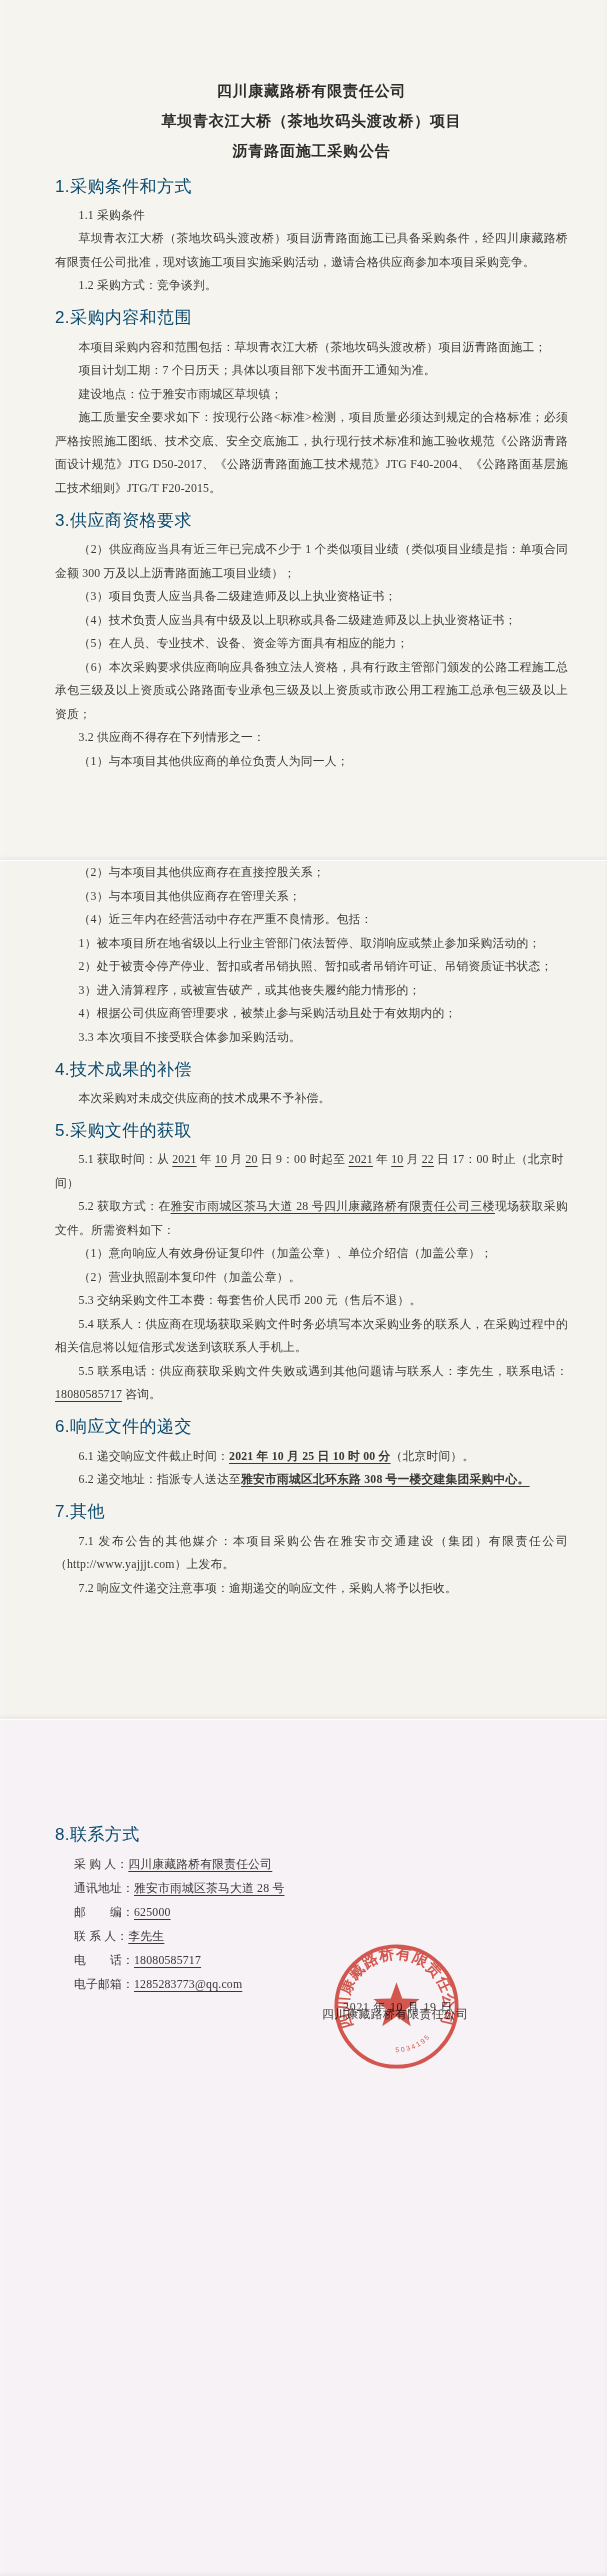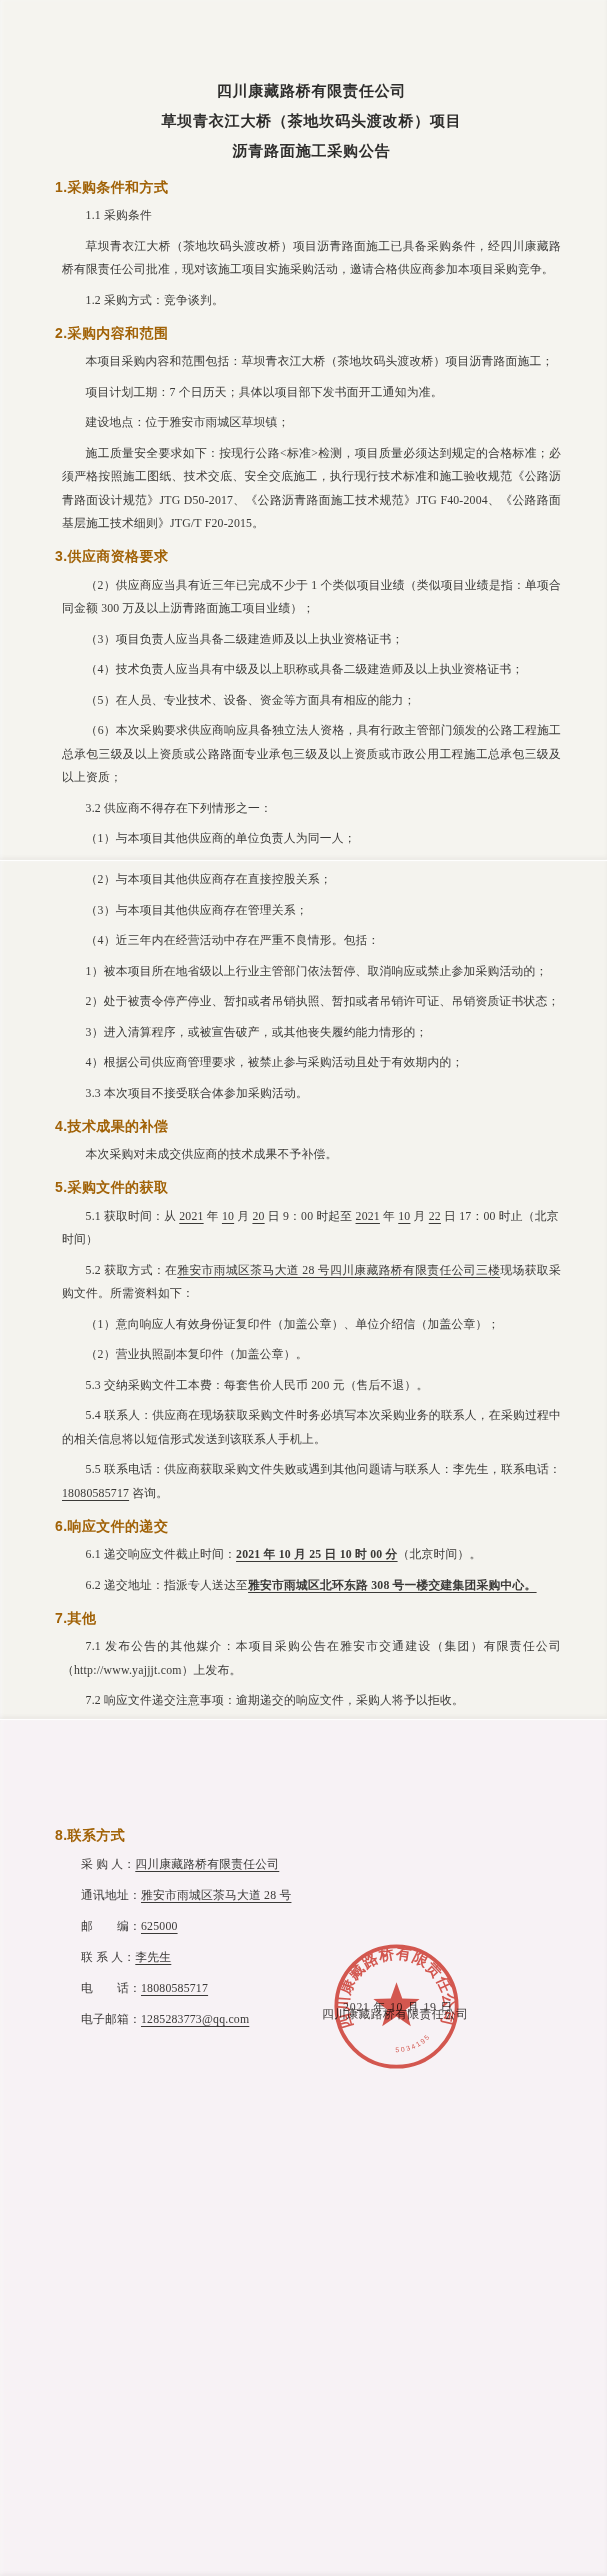--- a/index.html
+++ b/index.html
@@ -24,29 +24,29 @@
   .title-line{
     font-family:"Liberation Sans", sans-serif;
     font-weight:700;
     font-size:15px;
     line-height:30px;
     color:#2e2d2c;
     letter-spacing:0.8px;
   }
   h2{
     font-family:"Liberation Sans", sans-serif;
-    font-weight:700;
-    font-size:14px;
+    font-weight:400;
+    font-size:17px;
     line-height:20.5px;
-    color:#a16207;
+    color:#0c4a6e;
     margin:10.6px 0 6.8px 0;
     letter-spacing:0.4px;
   }
   p{
-    margin:7px;
+    margin:0;
     font-size:11.8px;
     line-height:23.5px;
     color:#3b3a38;
     text-indent:2em;
     letter-spacing:0.2px;
   }
   p.j{ text-align:justify; }
   .u{
     text-decoration:underline;
     text-underline-offset:3px;

